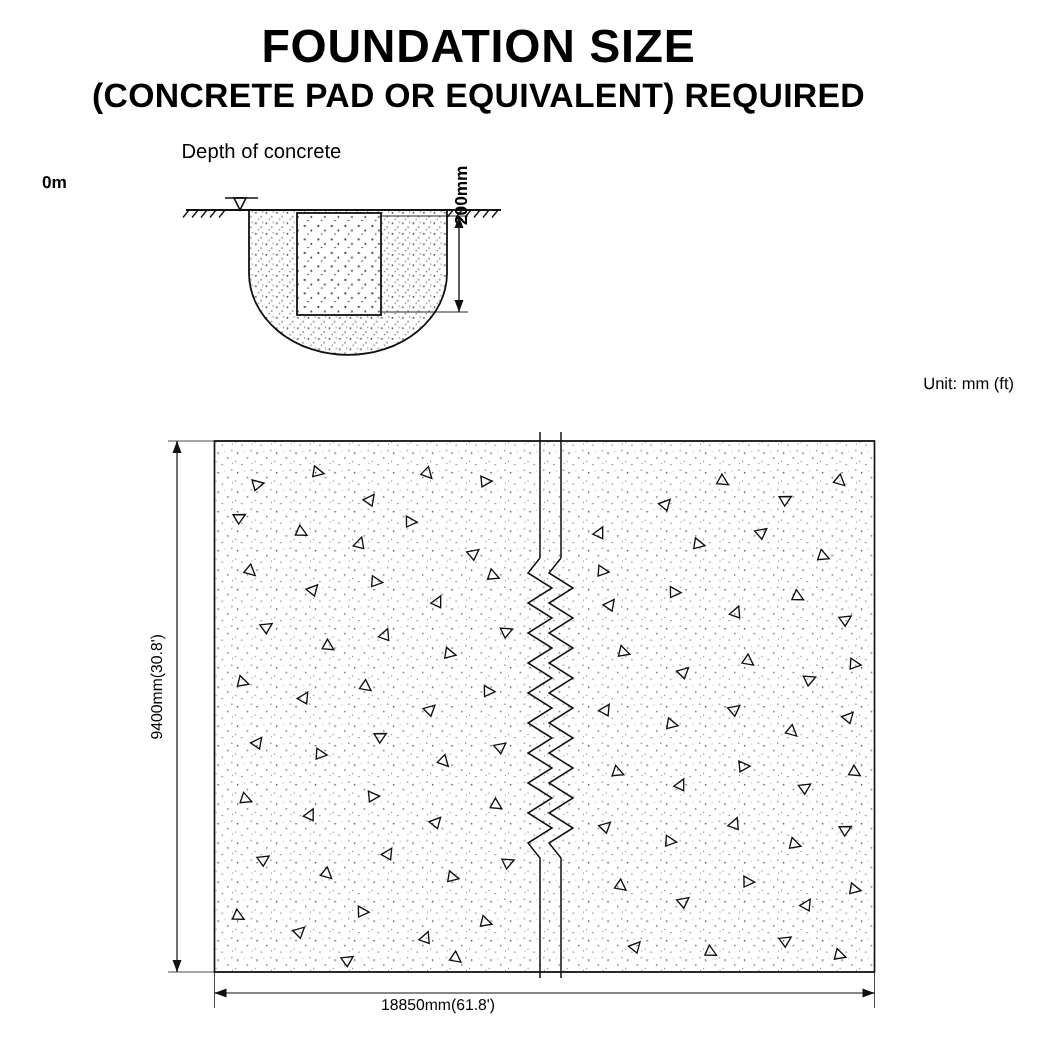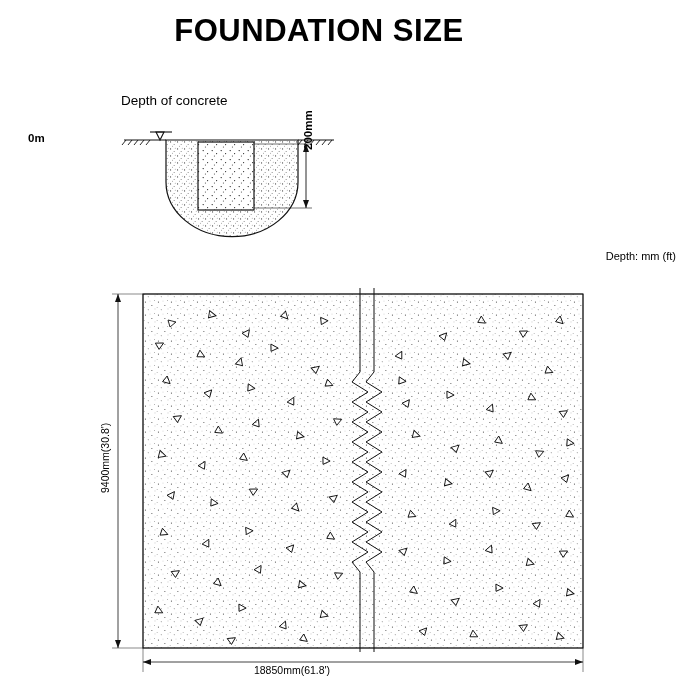--- a/index.html
+++ b/index.html
@@ -52,21 +52,20 @@
     top: 112px;
     width: 220px;
     height: 130px;
   }
   .zero-label {
     position: absolute;
     left: 28px;
     top: 116px;
     font-size: 11.5px;
     font-weight: bold;
-    margin-top: 16px;
   }
   .depth-dim-label {
     position: absolute;
     left: 302px;
     top: 150px;
     font-size: 11.5px;
     font-weight: bold;
     transform: rotate(-90deg);
     transform-origin: left top;
     white-space: nowrap;
@@ -104,20 +103,21 @@
     width: 584px;
     text-align: center;
     font-size: 10.5px;
   }
 </style>
 </head>
 <body>
 
 <div class="title-block">
   <div class="title-line1">FOUNDATION SIZE</div>
+  <div class="title-line2">(CONCRETE PAD OR EQUIVALENT) REQUIRED</div>
 </div>
 
 <div class="depth-label">Depth of concrete</div>
 
 <svg class="detail-wrap" width="220" height="130" viewBox="0 0 220 130">
   <defs>
     <pattern id="speck" width="7" height="7" patternUnits="userSpaceOnUse">
       <rect width="7" height="7" fill="#ffffff"></rect>
       <circle cx="1.6" cy="1.9" r="0.55" fill="#2e2e2e"></circle>
       <circle cx="5.1" cy="4.4" r="0.48" fill="#2e2e2e"></circle>
@@ -159,21 +159,21 @@
   <line x1="134" y1="32" x2="192" y2="32" stroke="#111" stroke-width="0.6"></line>
   <line x1="134" y1="96" x2="192" y2="96" stroke="#111" stroke-width="0.6"></line>
   <line x1="186" y1="32" x2="186" y2="96" stroke="#111" stroke-width="0.9"></line>
   <polygon points="186,32 183,40 189,40" fill="#111"></polygon>
   <polygon points="186,96 183,88 189,88" fill="#111"></polygon>
 </svg>
 
 <div class="zero-label">0m</div>
 <div class="depth-dim-label">200mm</div>
 
-<div class="unit-note">Depth: mm (ft)</div>
+<div class="unit-note">Unit: mm (ft)</div>
 
 <svg class="plan-wrap" width="700" height="700" viewBox="0 0 700 700">
   <defs>
     <pattern id="planSpeck" width="13" height="13" patternUnits="userSpaceOnUse">
       <rect width="13" height="13" fill="#ffffff"></rect>
       <circle cx="2.4" cy="3.1" r="0.55" fill="#3a3a3a"></circle>
       <circle cx="8.9" cy="6.4" r="0.5" fill="#3a3a3a"></circle>
       <circle cx="5.2" cy="10.8" r="0.45" fill="#3a3a3a"></circle>
       <circle cx="11.6" cy="1.4" r="0.4" fill="#3a3a3a"></circle>
       <circle cx="1.1" cy="8.6" r="0.38" fill="#3a3a3a"></circle>

